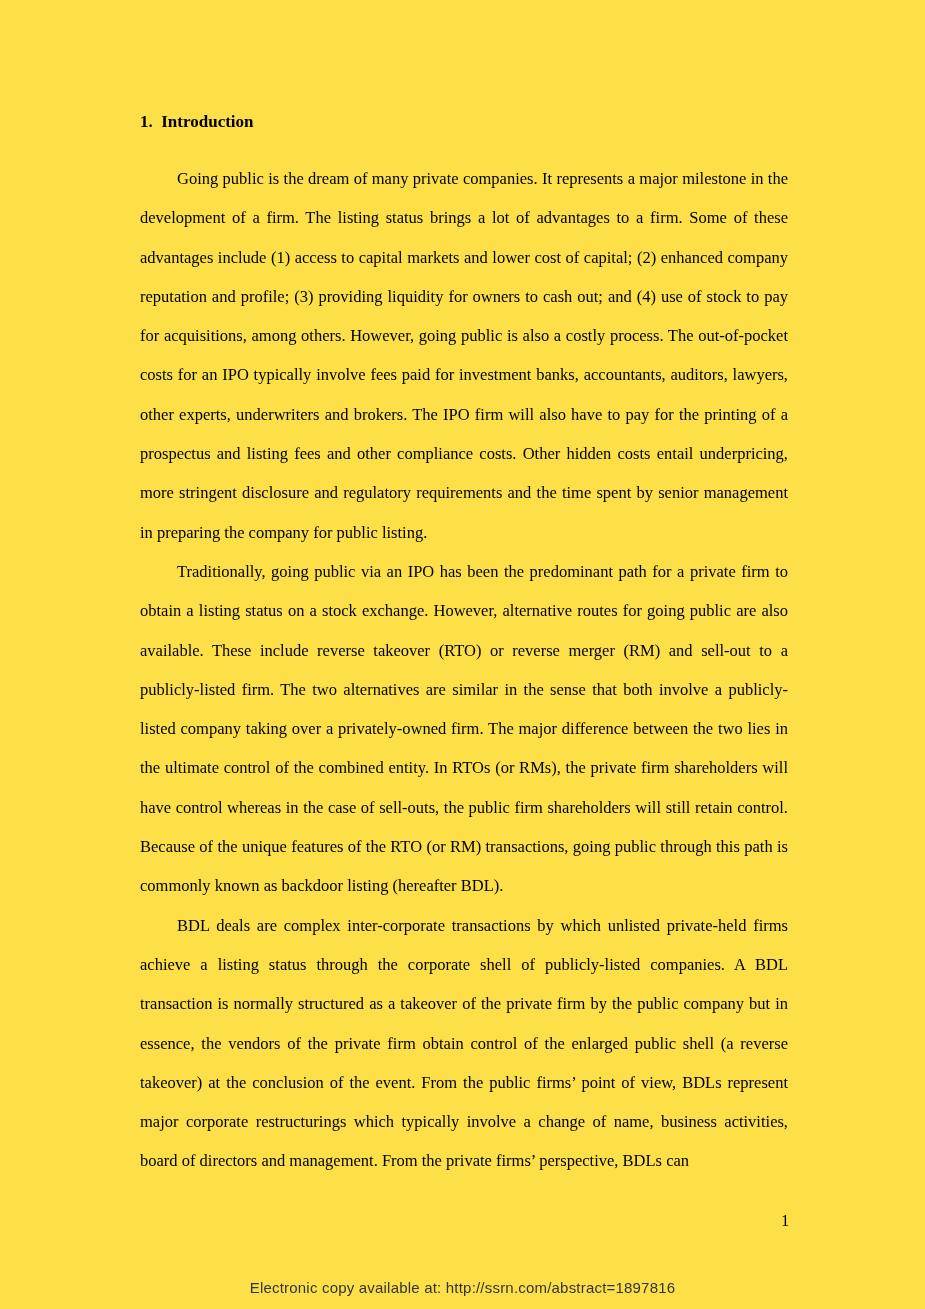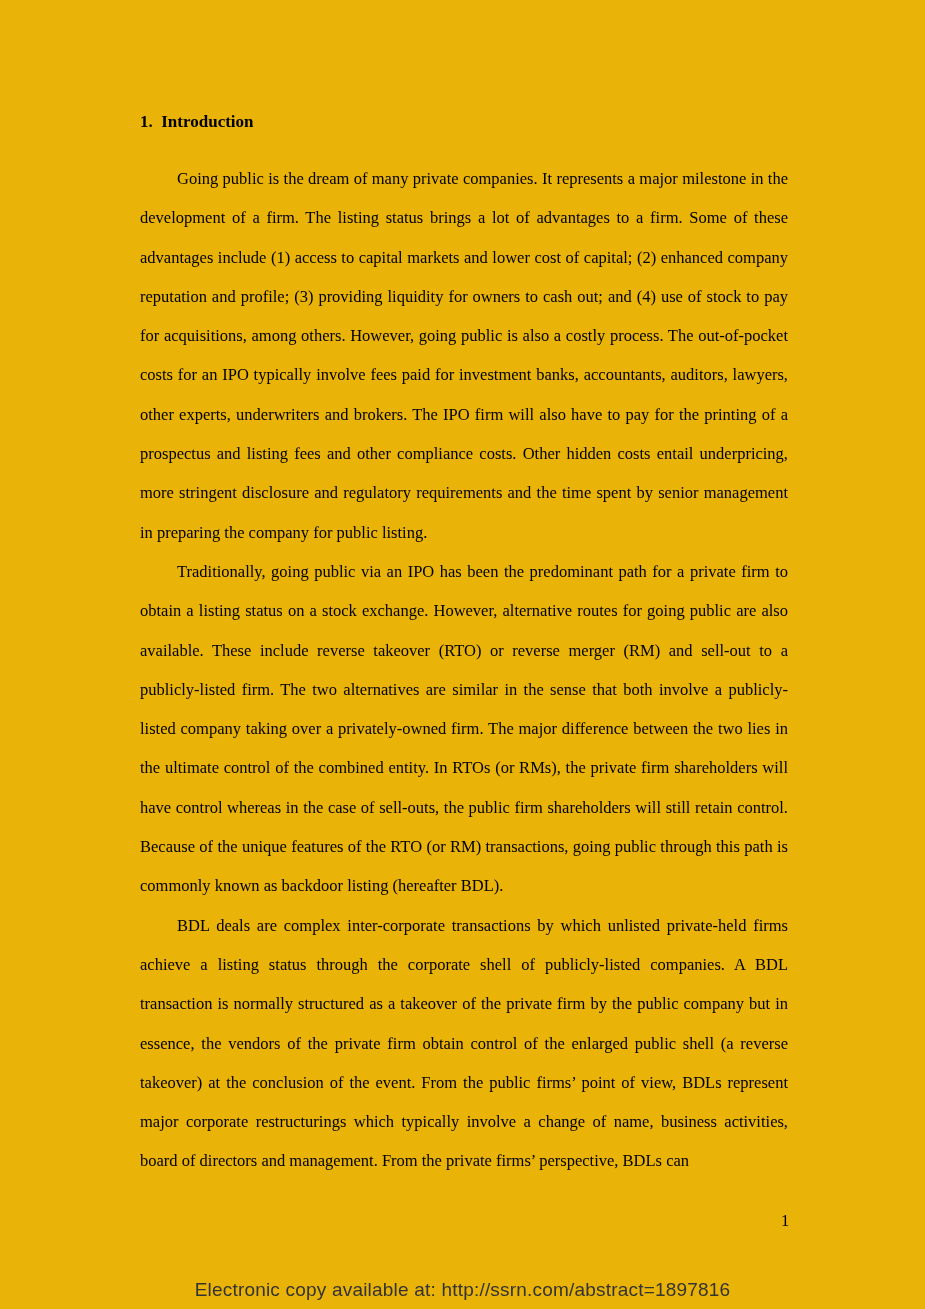--- a/index.html
+++ b/index.html
@@ -6,21 +6,21 @@
   html, body {
     background: #ffffff;
     width: 925px;
     height: 1309px;
     overflow: hidden;
   }
   .page {
     position: relative;
     width: 925px;
     height: 1309px;
-    background: #eab308;
+    background: #fde047;
     font-family: "Liberation Serif", "DejaVu Serif", serif;
     color: #000000;
   }
   .content {
     position: absolute;
     left: 140px;
     top: 112px;
     width: 648px;
   }
   .heading {
@@ -46,21 +46,21 @@
     font-size: 16.5px;
     text-align: center;
   }
   .footer {
     position: absolute;
     left: 0;
     top: 1279px;
     width: 100%;
     text-align: center;
     font-family: "Liberation Sans", "DejaVu Sans", sans-serif;
-    font-size: 19px;
+    font-size: 15px;
     color: #333333;
     letter-spacing: 0.2px;
   }
 </style>
 </head>
 <body>
 
 <div class="page">
   <div class="content">
     <div class="heading">1.  Introduction</div>

